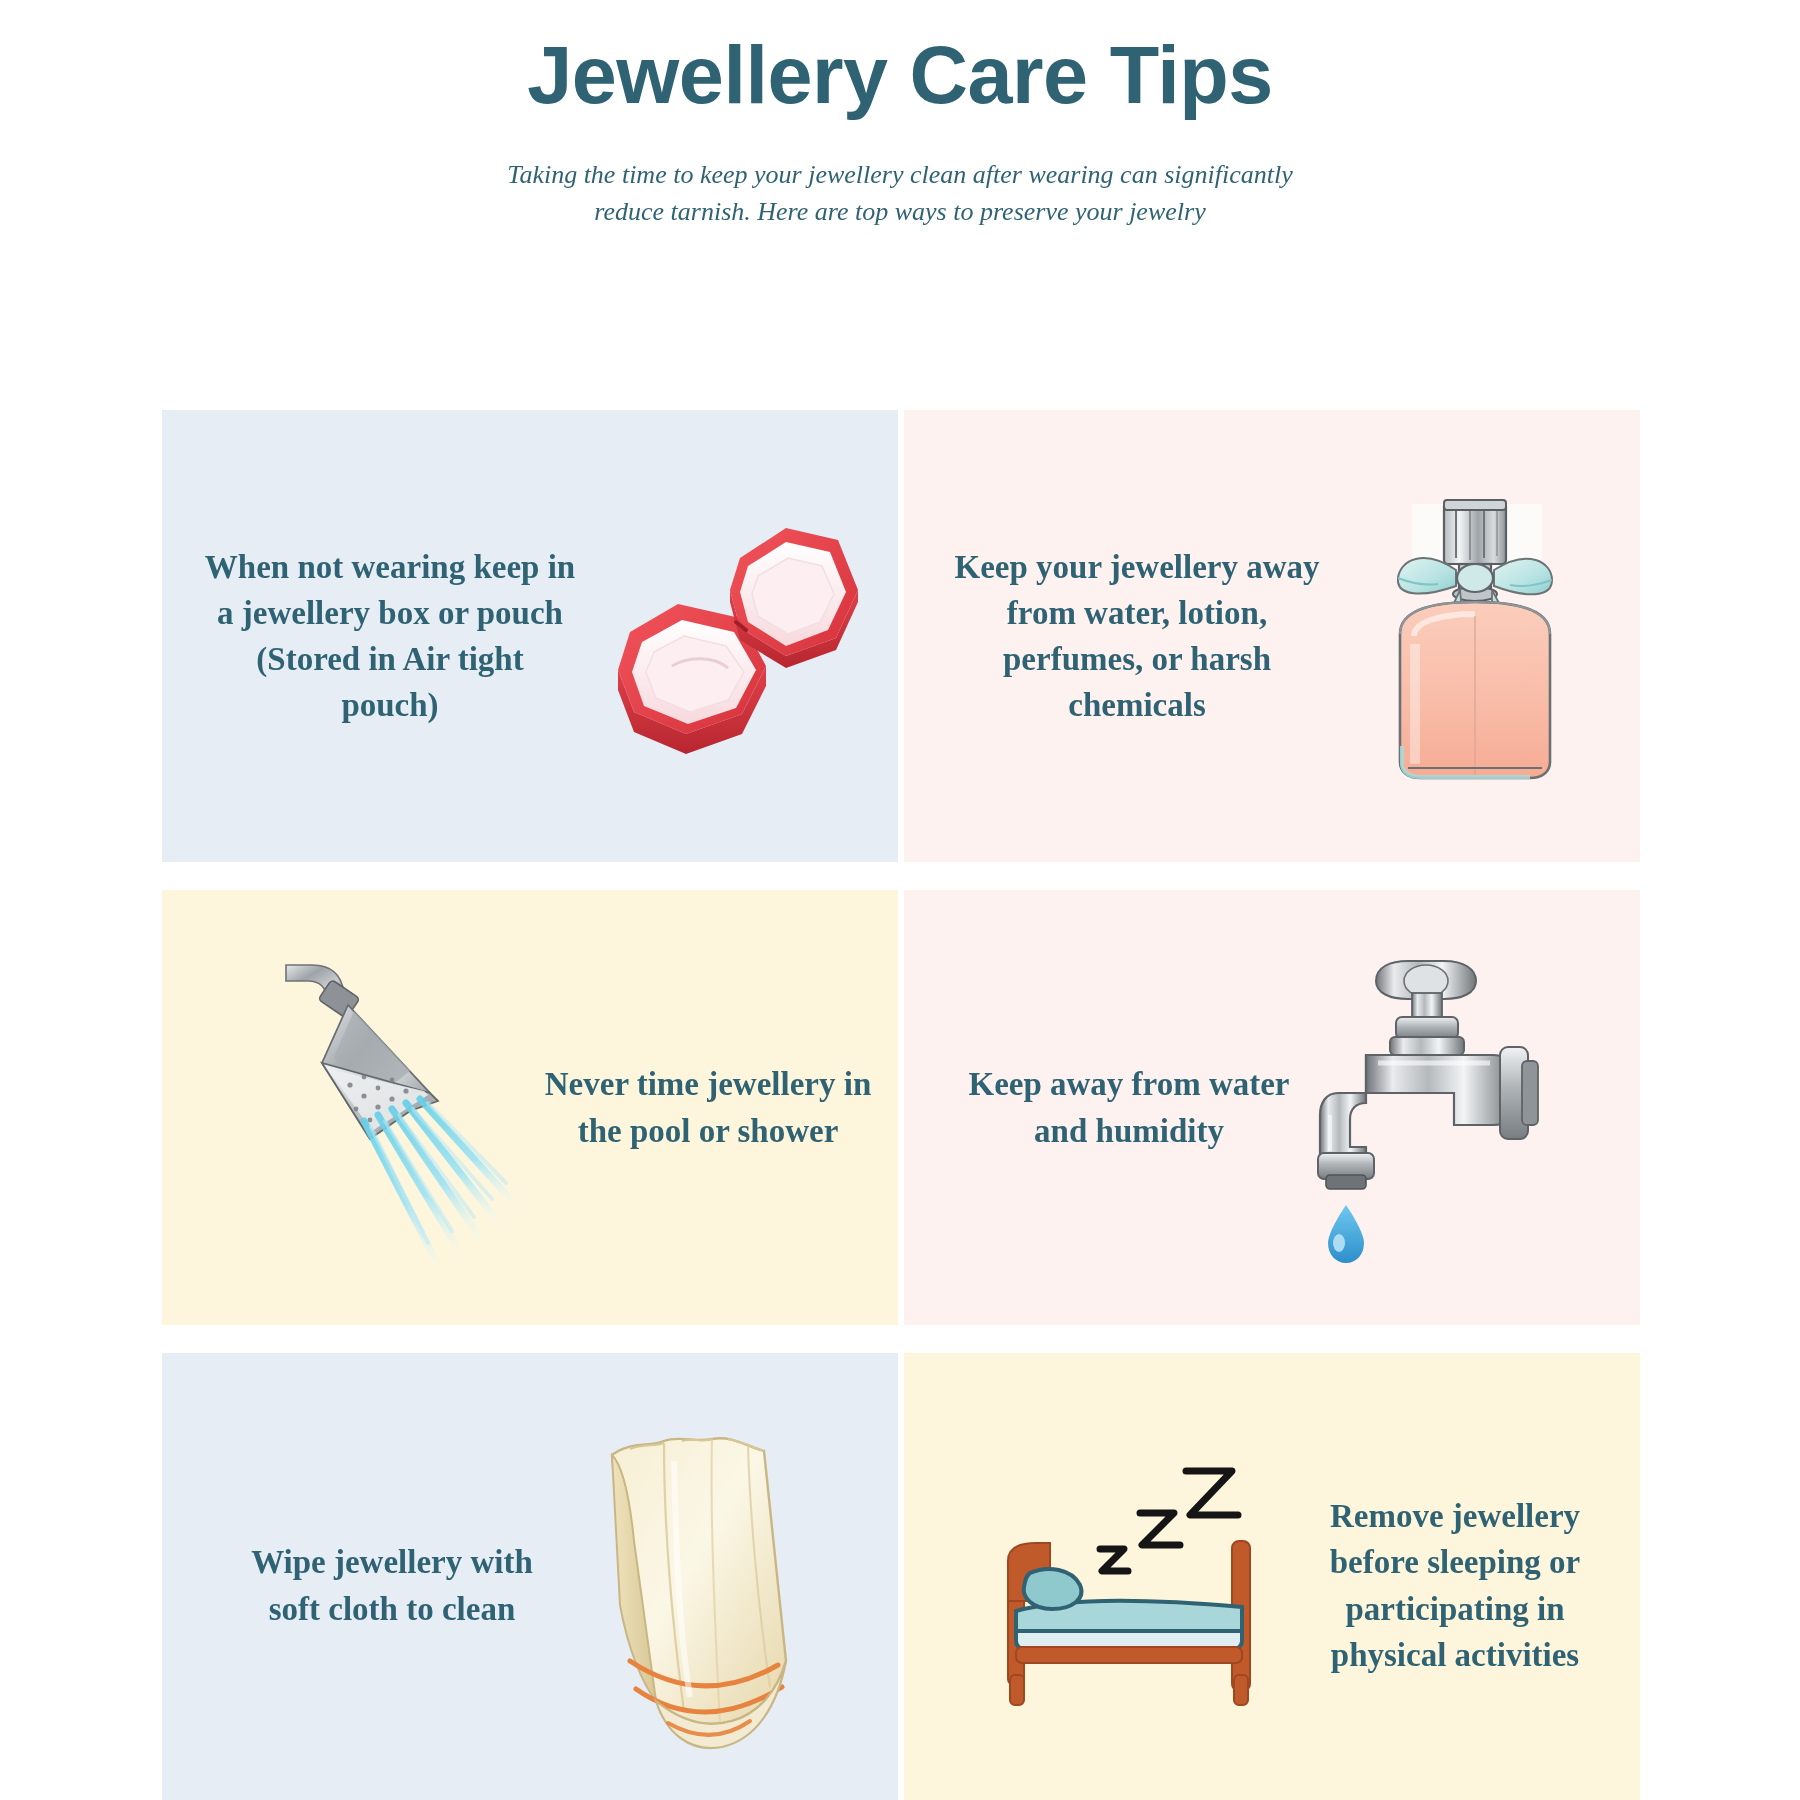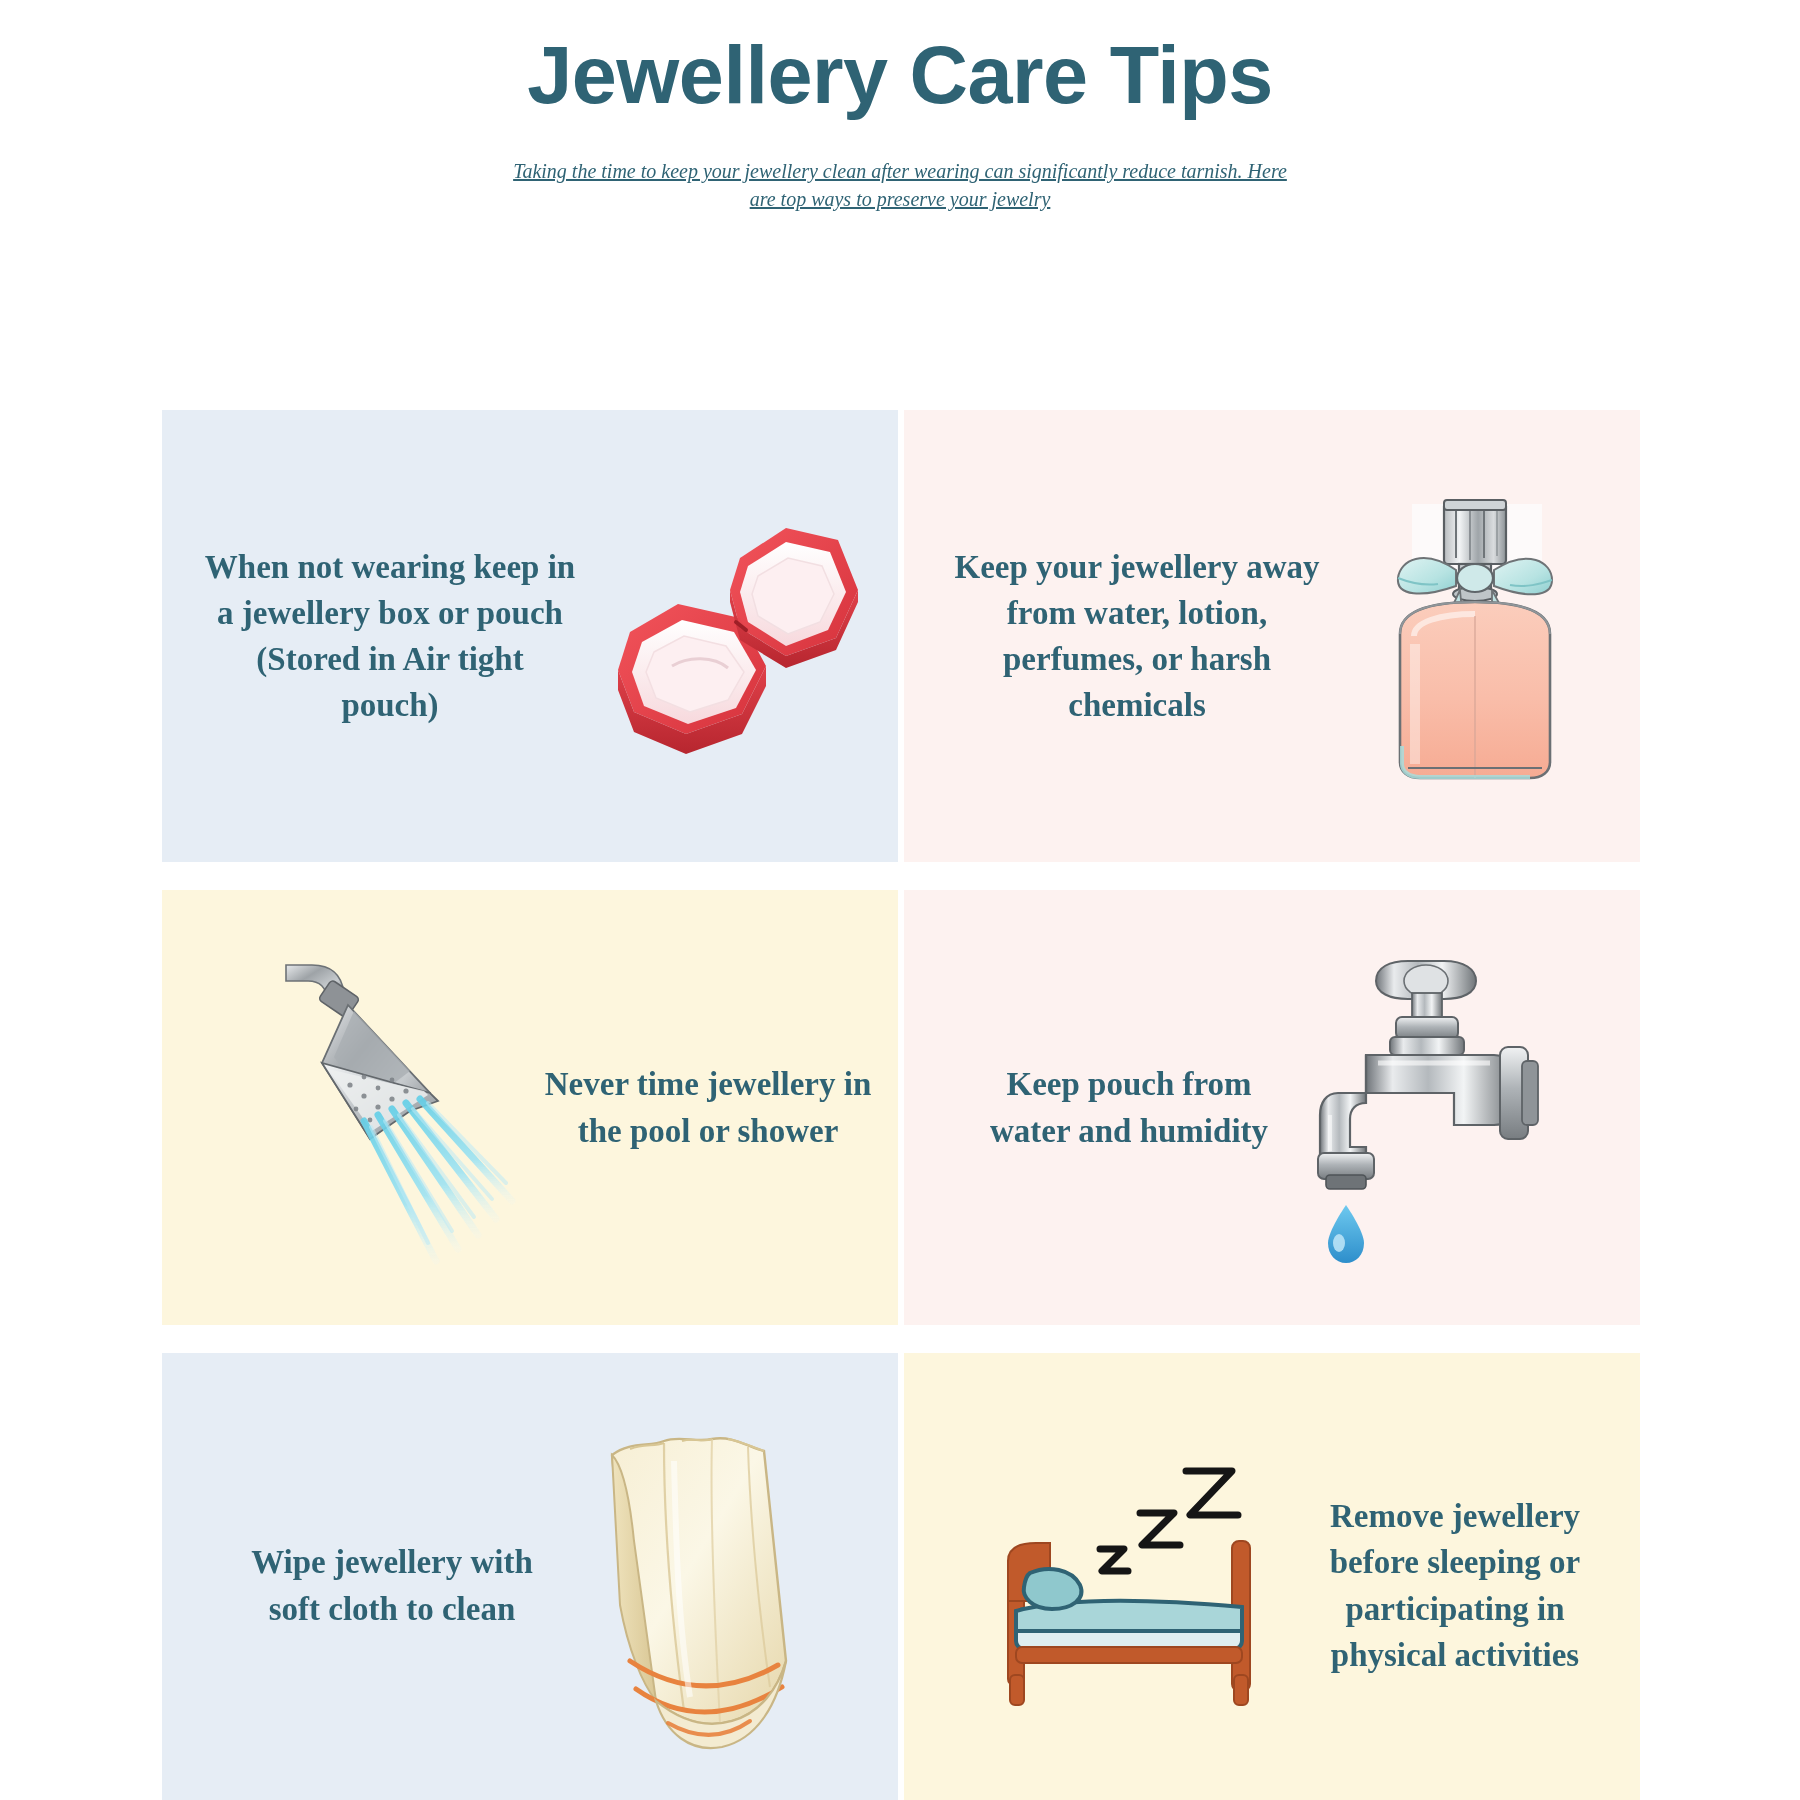--- a/index.html
+++ b/index.html
@@ -33,24 +33,23 @@
     font-size: 81px;
     line-height: 1.12;
     letter-spacing: -0.5px;
     color: #2f6374;
   }
   .subtitle {
     margin: 36px auto 0 auto;
     width: 790px;
     font-family: "Liberation Serif", serif;
     font-style: italic;
-    font-size: 20px;
+    font-size: 26px;
     line-height: 1.42;
     color: #2f6374;
-    text-decoration: underline;
   }
 
   
   .grid {
     position: absolute;
     left: 162px;
     top: 410px;
     width: 1477px;
     height: 1380px;
     display: grid;
@@ -276,21 +275,21 @@
             <line x1="107" y1="178" x2="174" y2="288"></line>
             <line x1="121" y1="172" x2="196" y2="274"></line>
             <line x1="135" y1="166" x2="214" y2="256"></line>
             <line x1="150" y1="160" x2="228" y2="240"></line>
           </g>
         </svg>
       </div>
     </div>
 
     <div class="card c4 text-left" style="background:#fdf2f0">
-      <div class="card-text">Keep pouch from water and humidity</div>
+      <div class="card-text">Keep away from water and humidity</div>
       <div class="card-art">
         <svg width="270" height="330" viewBox="0 0 270 330">
           <defs>
             <linearGradient id="tapSteel" x1="0" y1="0" x2="1" y2="0">
               <stop offset="0%" stop-color="#6f7479"></stop>
               <stop offset="18%" stop-color="#e9ebed"></stop>
               <stop offset="42%" stop-color="#b4b9bd"></stop>
               <stop offset="66%" stop-color="#f2f4f5"></stop>
               <stop offset="100%" stop-color="#707579"></stop>
             </linearGradient>

